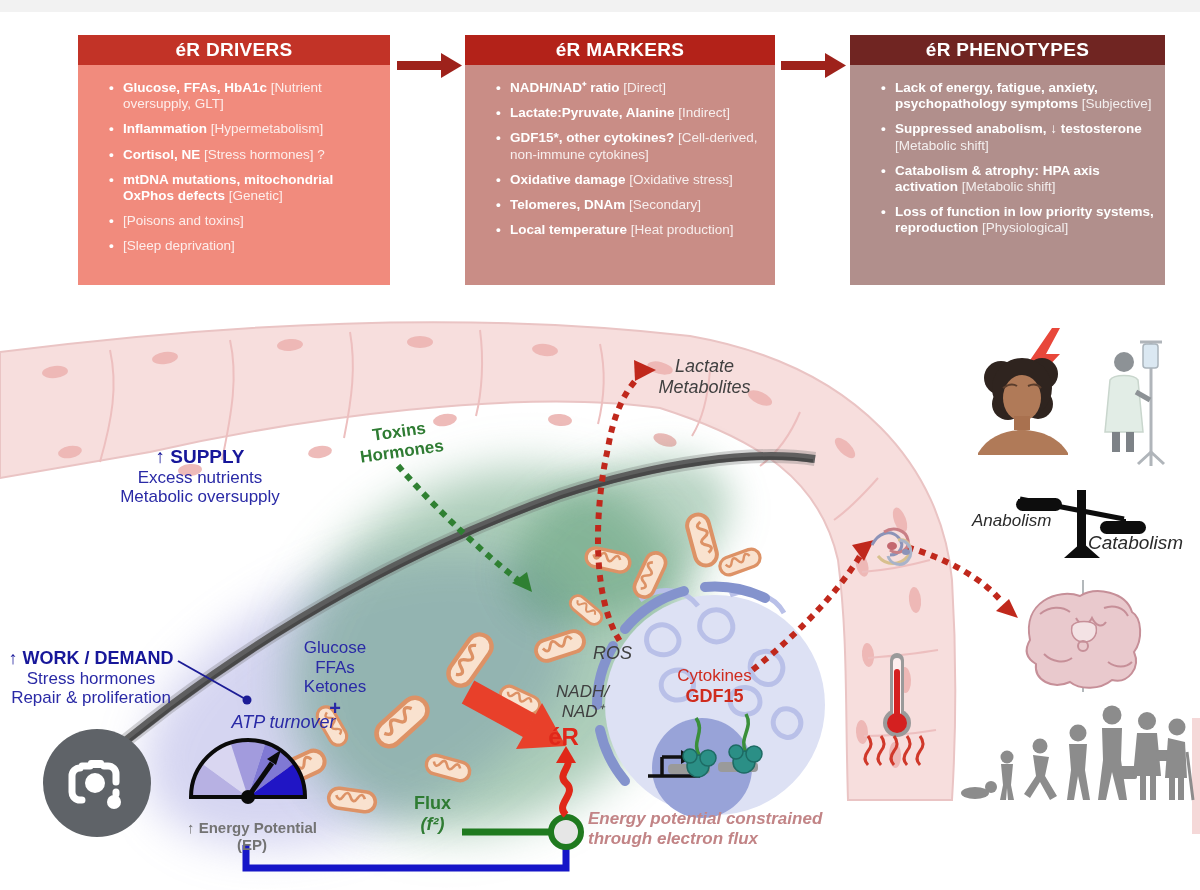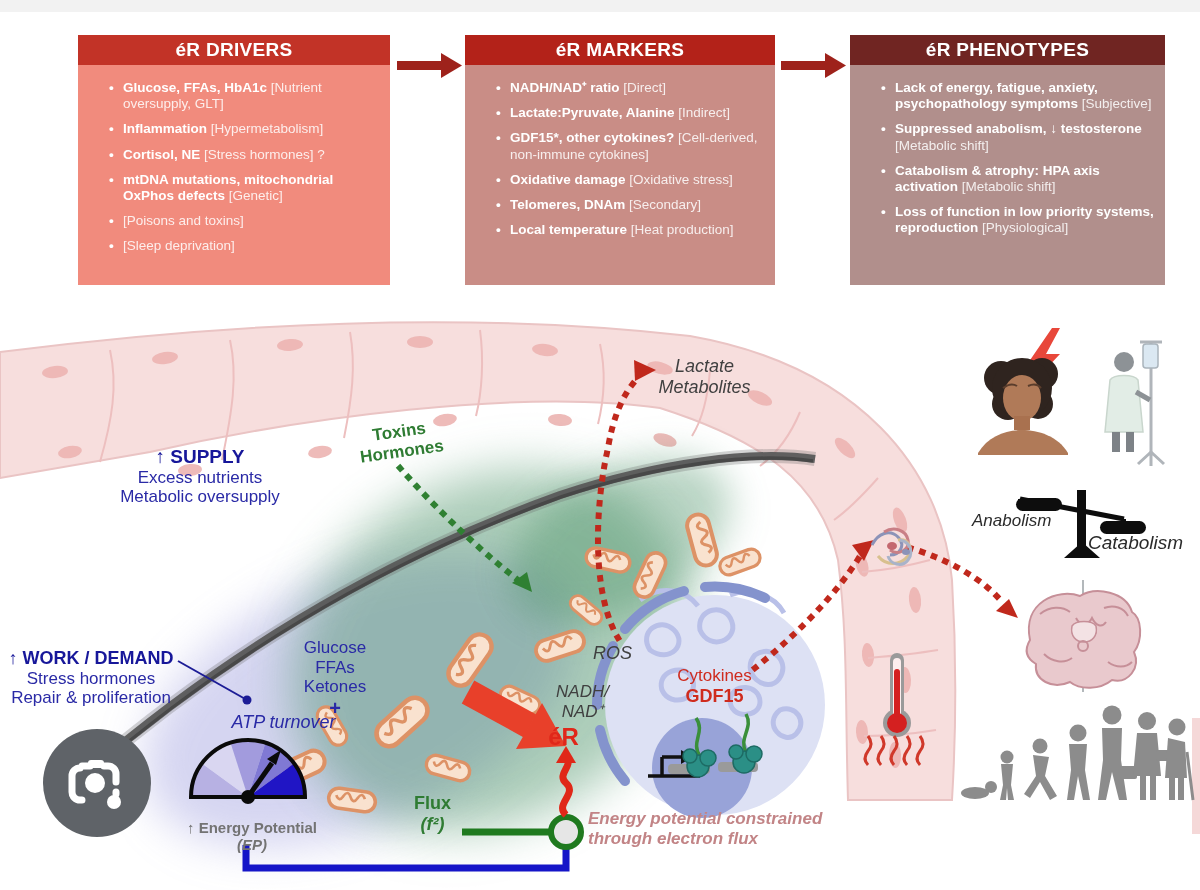--- a/index.html
+++ b/index.html
@@ -414,21 +414,21 @@
   <div class="lab ctr" id="lab-er">
     <span>éR</span>
   </div>
   <div class="lab ctr red" id="lab-cyt">
     <div>Cytokines</div>
     <div class="g">GDF15</div>
   </div>
 
   <div class="lab ctr" id="lab-ep">
     <div>↑ Energy Potential</div>
-    <div style="font-style:italic">(EP)</div>
+    <div style="">(EP)</div>
   </div>
   <div class="lab ctr green-bold" id="lab-flux">
     <div>Flux</div>
     <div style="font-style:italic">(f²)</div>
   </div>
   <div class="lab rose-it" id="lab-constraint">
     <div>Energy potential constrained</div>
     <div>through electron flux</div>
   </div>
 

